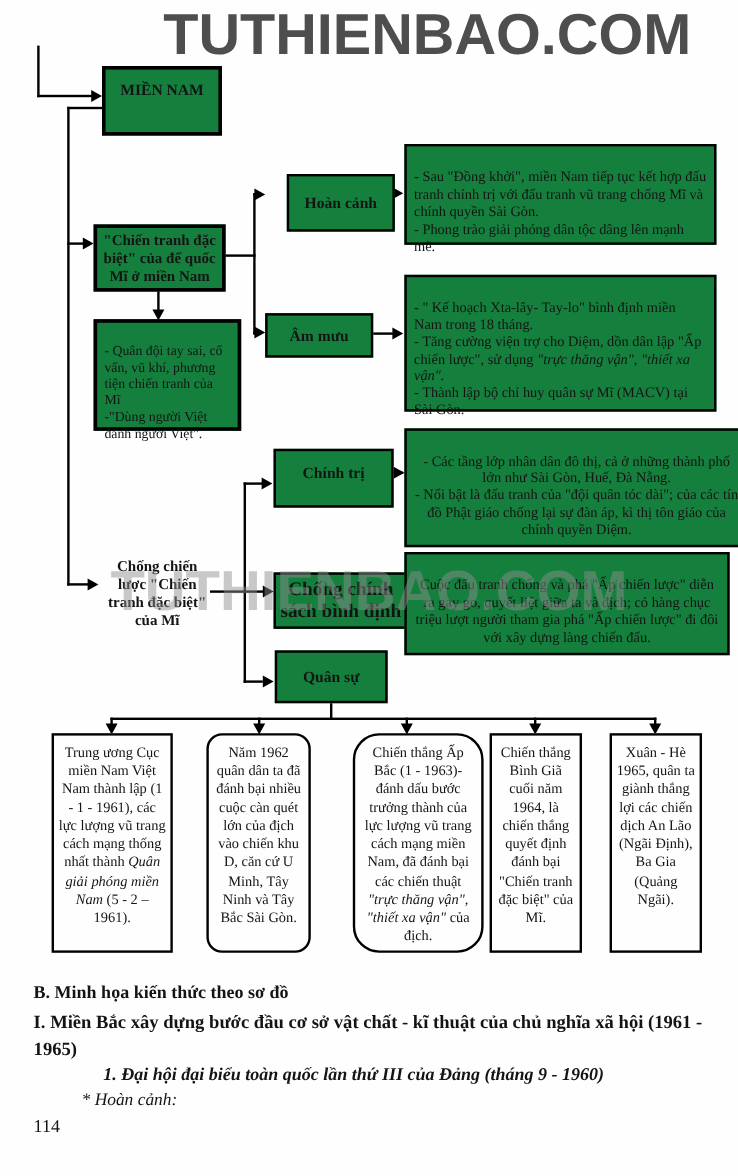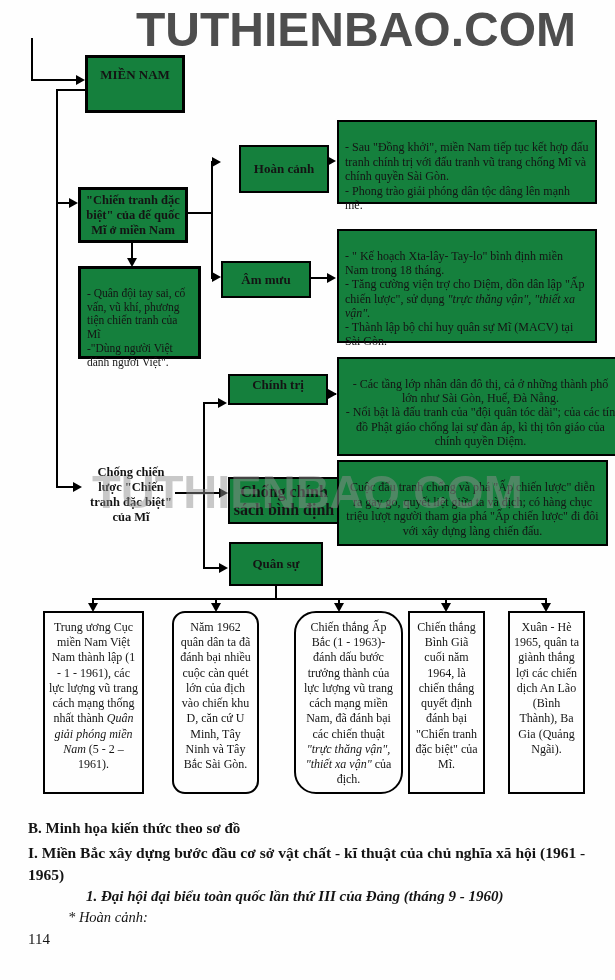--- a/index.html
+++ b/index.html
@@ -111,21 +111,21 @@
 
   <div class="bx thick txt" style="left:78px;top:266px;width:123px;height:93px;font-size:11.5px;">
     <span>- Quân đội tay sai, cố vấn, vũ khí, phương tiện chiến tranh của Mĩ
 -"Dùng người Việt đánh người Việt".</span>
   </div>
 
   <div class="bx node" style="left:221px;top:261px;width:90px;height:37px;">
     <span>Âm mưu</span>
   </div>
 
-  <div class="bx node" style="left:228px;top:374px;width:100px;height:31px;padding-bottom:10px;">
+  <div class="bx node" style="left:228px;top:374px;width:100px;height:49px;padding-bottom:10px;">
     <span>Chính trị</span>
   </div>
 
   <div class="bx node" style="left:228px;top:477px;width:112px;height:47px;font-size:16px;padding:2px;">
     <span>Chống chính sách bình định</span>
   </div>
 
   <div class="bx node" style="left:229px;top:542px;width:94px;height:44px;align-items:flex-start;padding-top:12px;justify-content:center;">
     <span>Quân sự</span>
   </div>
@@ -162,21 +162,21 @@
 
   <div class="vic" style="left:294px;top:611px;width:109px;height:183px;border-radius:22px;">
     <span>Chiến thắng Ấp Bắc (1 - 1963)- đánh dấu bước trưởng thành của lực lượng vũ trang cách mạng miền Nam, đã đánh bại các chiến thuật </span><i class="i">"trực thăng vận", "thiết xa vận"</i><span> của địch.</span>
   </div>
 
   <div class="vic" style="left:408px;top:611px;width:77px;height:183px;">
     <span>Chiến thắng Bình Giã cuối năm 1964, là chiến thắng quyết định đánh bại "Chiến tranh đặc biệt" của Mĩ.</span>
   </div>
 
   <div class="vic" style="left:508px;top:611px;width:77px;height:183px;">
-    <span>Xuân - Hè 1965, quân ta giành thắng lợi các chiến dịch An Lão (Bình Thành), Ba Gia (Quảng Ngãi).</span>
+    <span>Xuân - Hè 1965, quân ta giành thắng lợi các chiến dịch An Lão (Ngãi Định), Ba Gia (Quảng Ngãi).</span>
   </div>
 
   <div class="foot b" style="left:28px;top:820px;">B. Minh họa kiến thức theo sơ đồ</div>
   <div class="foot b" style="left:28px;top:842px;width:580px;font-size:15.5px;line-height:1.45;">I. Miền Bắc xây dựng bước đầu cơ sở vật chất - kĩ thuật của chủ nghĩa xã hội (1961 - 1965)</div>
   <div class="foot b i" style="left:48px;top:888px;margin-left:38px;">1. Đại hội đại biểu toàn quốc lần thứ III của Đảng (tháng 9 - 1960)</div>
   <div class="foot i" style="left:68px;top:909px;font-size:14.5px;">* Hoàn cảnh:</div>
   <div class="foot" style="left:28px;top:931px;">114</div>
 
 </div>
 

